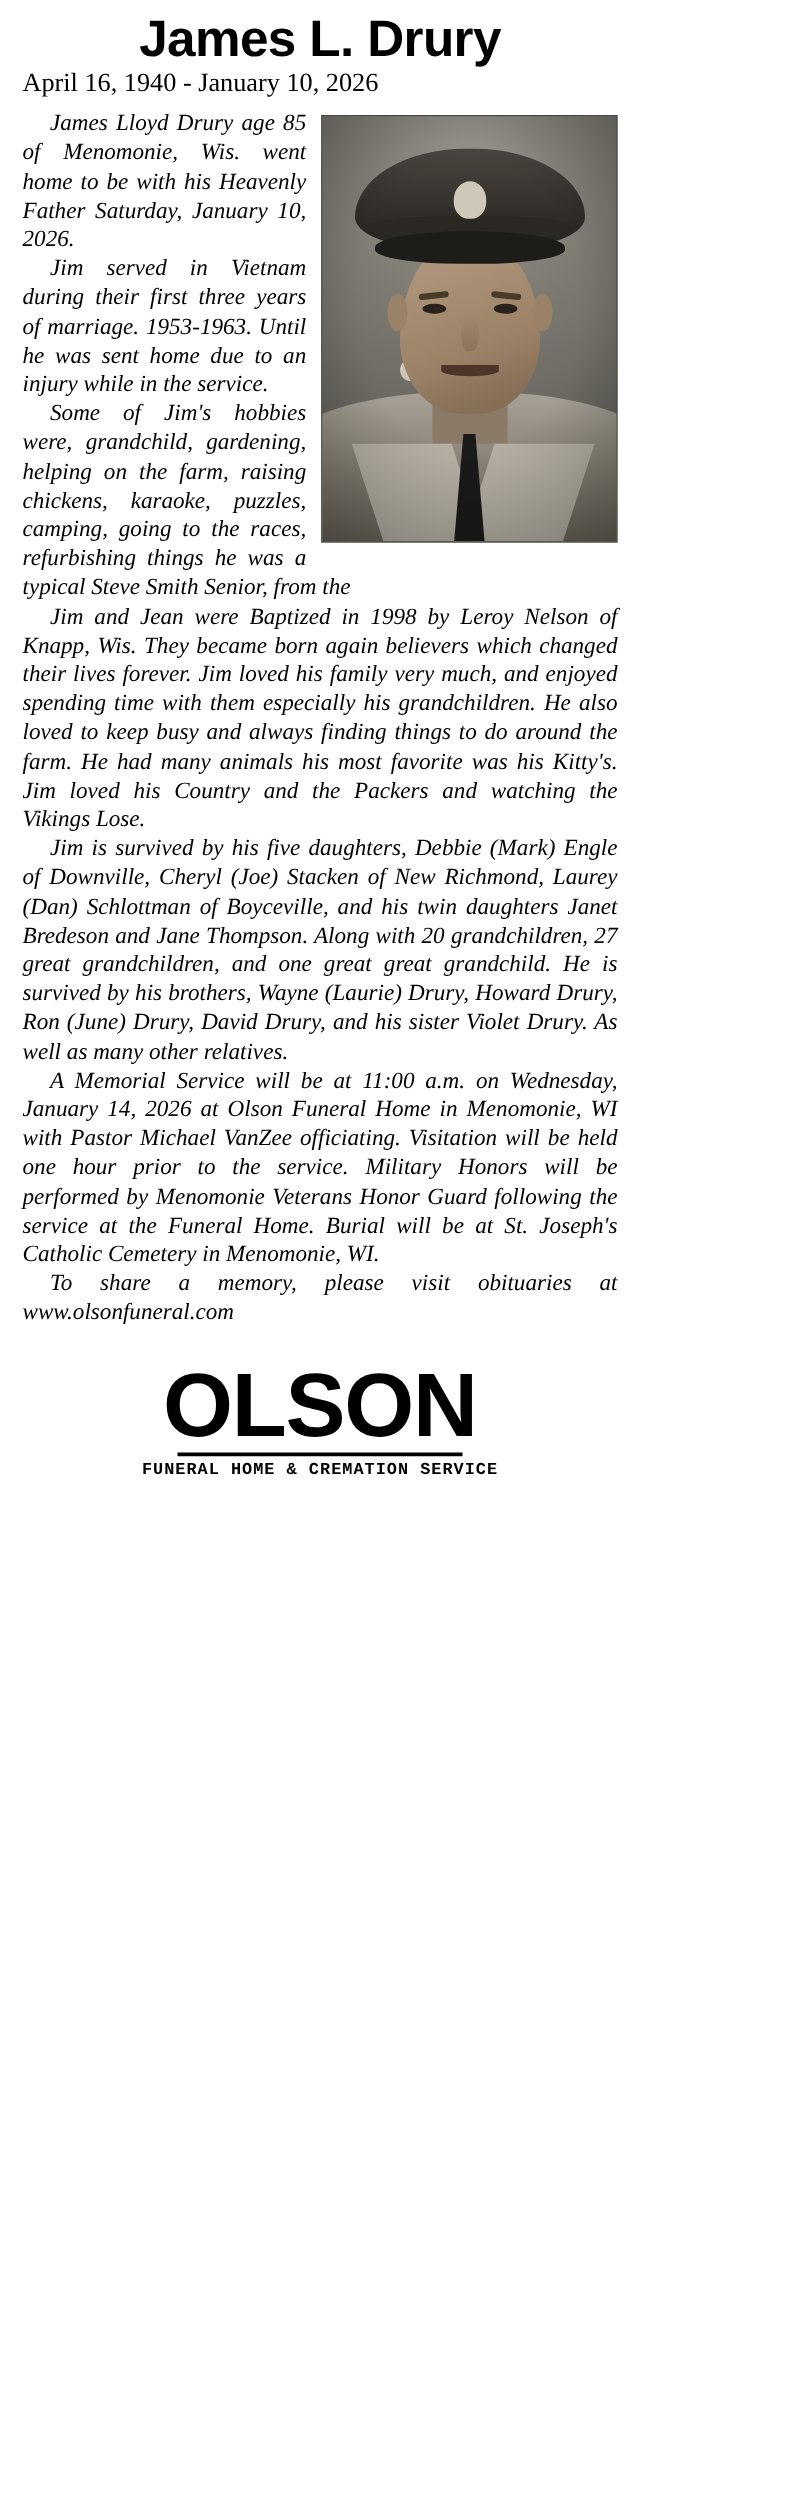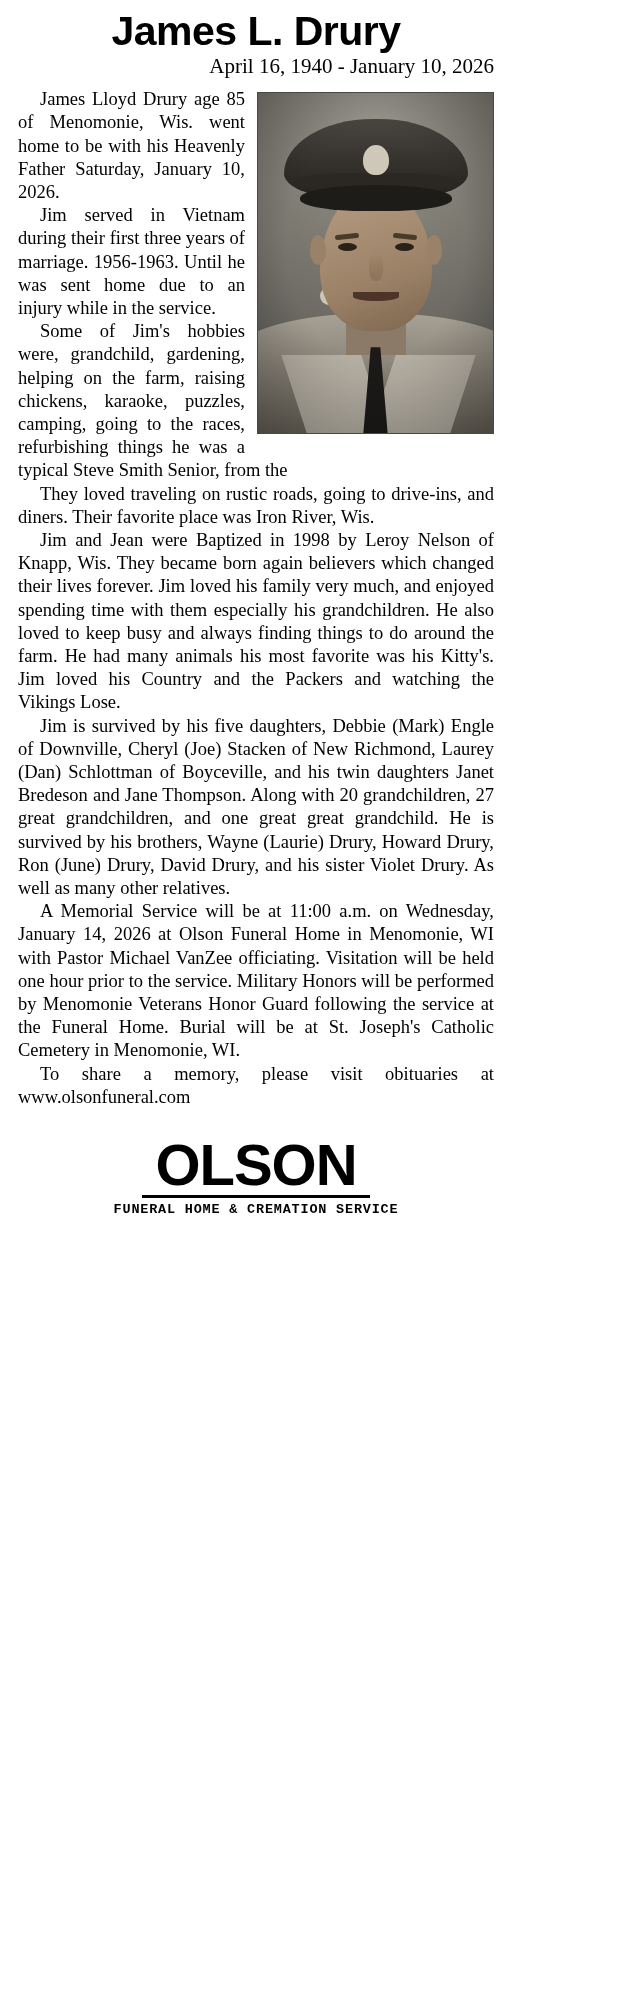--- a/index.html
+++ b/index.html
@@ -22,21 +22,21 @@
   .obit-name {
     text-align: center;
     font-family: "Liberation Sans", sans-serif;
     font-weight: bold;
     font-size: 41px;
     letter-spacing: -0.5px;
     line-height: 1.05;
     margin: 2px 0 2px 0;
   }
   .obit-dates {
-    text-align: right;
+    text-align: left;
     font-family: "Liberation Serif", serif;
     font-size: 21px;
     line-height: 1.1;
     margin: 0 0 10px 0;
   }
   .body-col {
     font-size: 18.5px;
     line-height: 1.255;
     text-align: justify;
     text-justify: inter-word;
@@ -213,31 +213,32 @@
     opacity: 0.9;
   }
   .portrait .vignette {
     position: absolute;
     inset: 0;
     background: radial-gradient(ellipse 85% 75% at 50% 45%, rgba(0,0,0,0) 45%, rgba(0,0,0,0.35) 100%);
   }
   .body-col p {
     margin: 0;
     text-indent: 22px;
+    font-style: italic;
   }
   .logo-block {
     clear: both;
     margin-top: 28px;
     padding-bottom: 8px;
     text-align: center;
   }
   .logo-word {
     font-family: "Liberation Sans", sans-serif;
     font-weight: bold;
-    font-size: 58px;
+    font-size: 72px;
     letter-spacing: -1px;
     line-height: 0.95;
     display: inline-block;
   }
   .logo-rule {
     width: 228px;
     height: 3px;
     background: #000;
     margin: 3px auto 4px auto;
   }
@@ -276,23 +277,22 @@
       <div class="nose"></div>
       <div class="mouth"></div>
       <div class="cap-body"></div>
       <div class="cap-band"></div>
       <div class="cap-brim"></div>
       <div class="cap-badge"></div>
       <div class="vignette"></div>
     </div>
 
     <p>James Lloyd Drury age 85 of Menomonie, Wis. went home to be with his Heavenly Father Saturday, January 10, 2026.</p>
-    <p>Jim served in Vietnam during their first three years of marriage. 1956-1963. Until he was sent home due to an injury while in the service.</p>
+    <p>Jim served in Vietnam during their first three years of marriage. 1953-1963. Until he was sent home due to an injury while in the service.</p>
     <p>Some of Jim's hobbies were, grandchild, gardening, helping on the farm, raising chickens, karaoke, puzzles, camping, going to the races, refurbishing things he was a typical Steve Smith Senior, from the</p>
-    <p>They loved traveling on rustic roads, going to drive-ins, and diners. Their favorite place was Iron River, Wis.</p>
     <p>Jim and Jean were Baptized in 1998 by Leroy Nelson of Knapp, Wis. They became born again believers which changed their lives forever. Jim loved his family very much, and enjoyed spending time with them especially his grandchildren. He also loved to keep busy and always finding things to do around the farm. He had many animals his most favorite was his Kitty's. Jim loved his Country and the Packers and watching the Vikings Lose.</p>
     <p>Jim is survived by his five daughters, Debbie (Mark) Engle of Downville, Cheryl (Joe) Stacken of New Richmond, Laurey (Dan) Schlottman of Boyceville, and his twin daughters Janet Bredeson and Jane Thompson. Along with 20 grandchildren, 27 great grandchildren, and one great great grandchild. He is survived by his brothers, Wayne (Laurie) Drury, Howard Drury, Ron (June) Drury, David Drury, and his sister Violet Drury. As well as many other relatives.</p>
     <p>A Memorial Service will be at 11:00 a.m. on Wednesday, January 14, 2026 at Olson Funeral Home in Menomonie, WI with Pastor Michael VanZee officiating. Visitation will be held one hour prior to the service. Military Honors will be performed by Menomonie Veterans Honor Guard following the service at the Funeral Home. Burial will be at St. Joseph's Catholic Cemetery in Menomonie, WI.</p>
     <p>To share a memory, please visit obituaries at www.olsonfuneral.com</p>
   </div>
 
   <div class="logo-block">
     <div class="logo-word">OLSON</div>
     <div class="logo-rule"></div>
     <div class="logo-sub">FUNERAL HOME &amp; CREMATION SERVICE</div>

